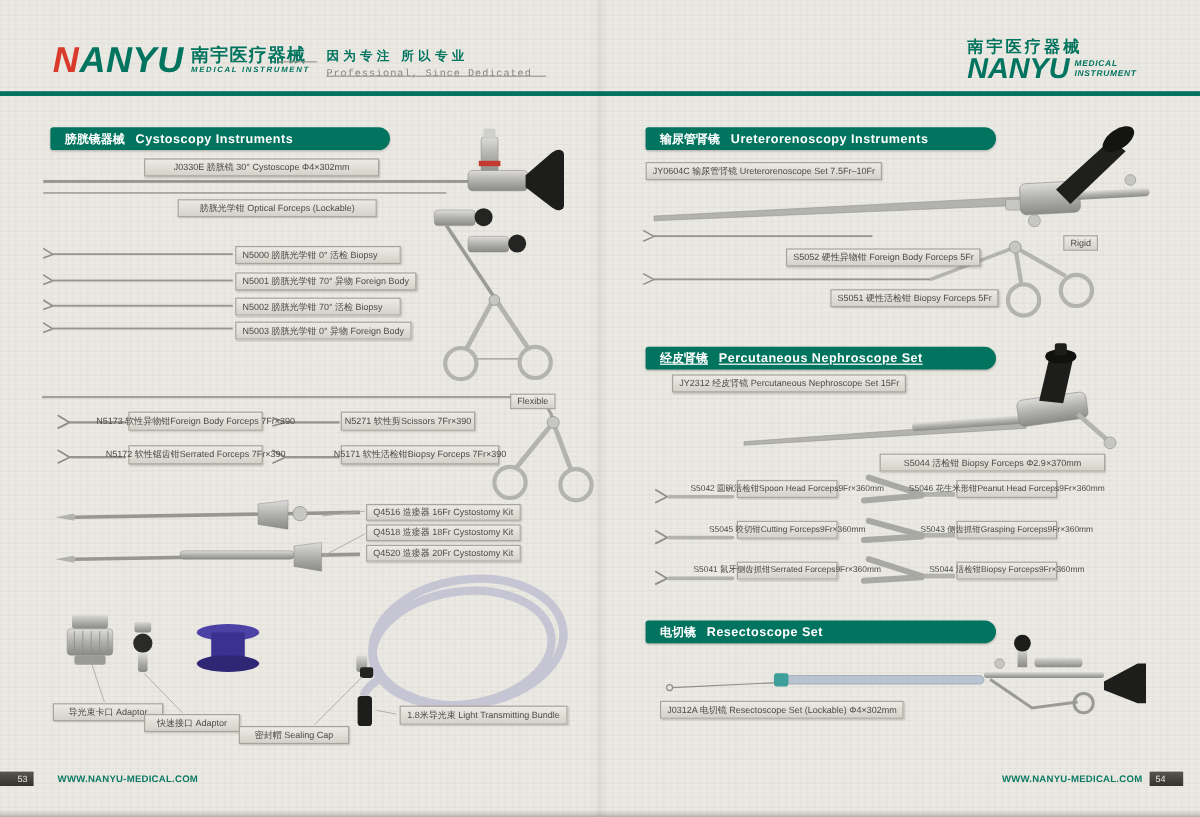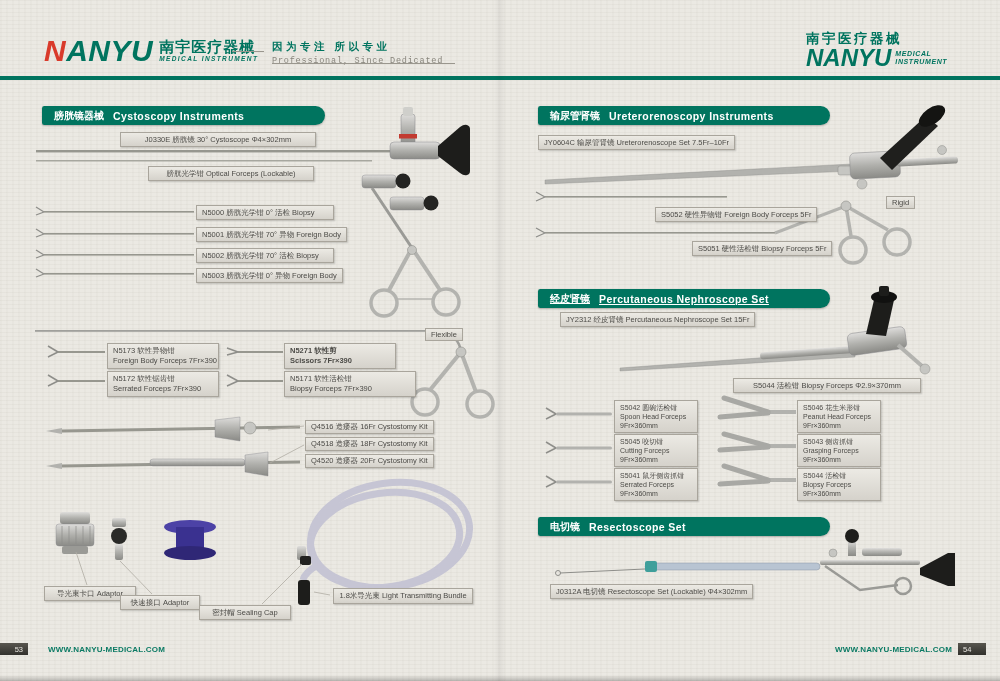--- a/index.html
+++ b/index.html
@@ -39,21 +39,21 @@
   
   .banner{position:absolute;height:19px;background:#00745f;border-radius:3px 12px 12px 3px;
     color:#fff;display:flex;align-items:center;gap:9px;padding:0 12px;box-sizing:border-box;
     box-shadow:0 1px 2px rgba(0,0,0,.25);}
   .banner .cn{font-weight:bold;font-size:10px;white-space:nowrap;}
   .banner .en{font-weight:bold;font-size:10.5px;letter-spacing:.4px;white-space:nowrap;}
   .lbl{position:absolute;height:15px;display:flex;align-items:center;justify-content:center;
     background:linear-gradient(180deg,#eceae4,#d5d2cb);border:1px solid #a9a59c;
     box-shadow:1px 1px 1.5px rgba(0,0,0,.18);font-size:7.5px;color:#4c4b47;
     white-space:nowrap;box-sizing:border-box;padding:0 5px;}
-  .lbl.multi{flex-direction:column;align-items:flex-start;justify-content:center;
+  .lbl.multi{flex-direction:row;align-items:flex-start;justify-content:center;
     height:auto;line-height:1.3;padding:2px 5px;}
   .lbl.small{font-size:7px;}
   .tag{position:absolute;height:13px;display:flex;align-items:center;justify-content:center;
     background:linear-gradient(180deg,#eceae4,#d5d2cb);border:1px solid #a9a59c;
     font-size:7.5px;color:#4c4b47;padding:0 5px;box-sizing:border-box;white-space:nowrap;}
 
   
   .pagebox{position:absolute;top:643px;width:28px;height:12px;display:flex;align-items:center;
     background:linear-gradient(180deg,#58564f,#32312d);color:#e9e7e1;font-size:7.5px;box-sizing:border-box;}
   .site{position:absolute;top:643px;height:12px;display:flex;align-items:center;
@@ -279,21 +279,21 @@
   <div class="lbl" style="left:196px;top:205px;min-width:138px;justify-content:flex-start;">N5000 膀胱光学钳  0°  活检 Biopsy</div>
   <div class="lbl" style="left:196px;top:227px;min-width:138px;justify-content:flex-start;">N5001 膀胱光学钳 70°  异物 Foreign Body</div>
   <div class="lbl" style="left:196px;top:248px;min-width:138px;justify-content:flex-start;">N5002 膀胱光学钳 70°  活检 Biopsy</div>
   <div class="lbl" style="left:196px;top:268px;min-width:138px;justify-content:flex-start;">N5003 膀胱光学钳  0°  异物 Foreign Body</div>
   <div class="tag" style="left:425px;top:328px;">Flexible</div>
 
   <div class="lbl multi" style="left:107px;top:343px;width:112px;">
     <span>N5173 软性异物钳</span>
     <span>Foreign Body Forceps 7Fr×390</span>
   </div>
-  <div class="lbl multi" style="left:284px;top:343px;width:112px;font-weight:bold;">
+  <div class="lbl multi" style="left:284px;top:343px;width:112px;">
     <span>N5271 软性剪</span>
     <span>Scissors 7Fr×390</span>
   </div>
   <div class="lbl multi" style="left:107px;top:371px;width:112px;">
     <span>N5172 软性锯齿钳</span>
     <span>Serrated Forceps 7Fr×390</span>
   </div>
   <div class="lbl multi" style="left:284px;top:371px;width:132px;">
     <span>N5171 软性活检钳</span>
     <span>Biopsy Forceps 7Fr×390</span>

